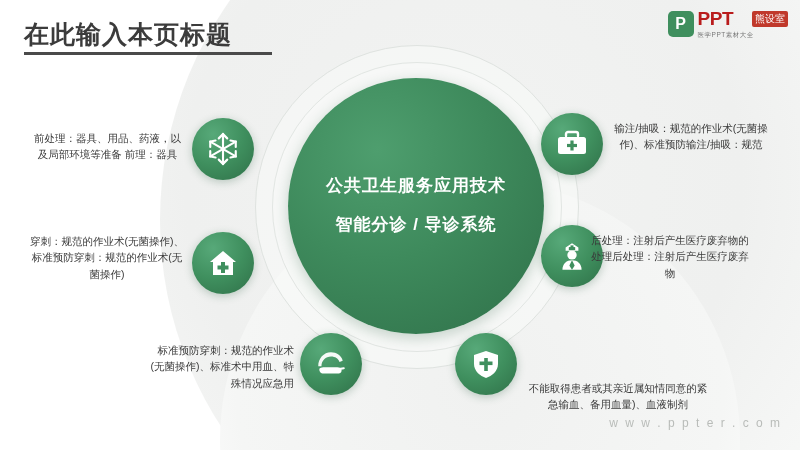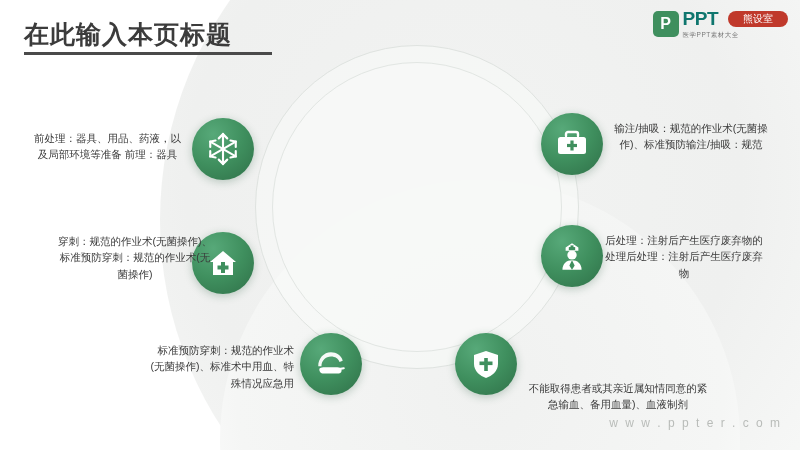--- a/index.html
+++ b/index.html
@@ -92,30 +92,30 @@
     flex-direction: column;
     justify-content: center;
   }
   .logo-main {
     display: flex;
     align-items: center;
   }
   .logo-ppt {
     font-size: 19px;
     font-weight: bold;
-    color: #0f766e;
+    color: #b91c1c;
     letter-spacing: -0.5px;
   }
   .logo-tag {
-    margin-left: 10px;
+    margin-left: 19px;
     background: #c0392b;
     color: #fff;
     font-size: 10px;
-    padding: 1px 15px;
-    border-radius: 8px;
+    padding: 1px 3px;
+    border-radius: 2px;
   }
   .logo-sub {
     font-size: 6.5px;
     color: #777;
     letter-spacing: 0.5px;
     margin-top: 1px;
   }
 
   
   .ring {
@@ -191,24 +191,24 @@
   .label {
     position: absolute;
     font-size: 10.5px;
     line-height: 1.55;
     color: #3a3a3a;
     z-index: 5;
   }
   .label.right { text-align: center; }
 
   .lbl-1 { left: 30px;  top: 130px; width: 155px; text-align: center; }
-  .lbl-2 { left: 28px;  top: 233px; width: 158px; text-align: center; margin-left: 28px; }
+  .lbl-2 { left: 28px;  top: 233px; width: 158px; text-align: center; }
   .lbl-3 { left: 148px; top: 342px; width: 146px; text-align: right; }
   .lbl-4 { left: 528px; top: 340px; width: 180px; margin-top: 40px; }
-  .lbl-5 { left: 603px; top: 232px; width: 162px; }
+  .lbl-5 { left: 589px; top: 232px; width: 162px; }
   .lbl-6 { left: 611px; top: 120px; width: 160px; }
 
   .watermark {
     position: absolute;
     right: 18px;
     bottom: 20px;
     font-size: 12px;
     color: #b9bcb9;
     letter-spacing: 2px;
     z-index: 6;
@@ -232,20 +232,24 @@
         <span class="logo-ppt">PPT</span>
         <span class="logo-tag">熊设室</span>
       </div>
       <div class="logo-sub">医学PPT素材大全</div>
     </div>
   </div>
 
   <div class="ring ring-outer"></div>
   <div class="ring ring-mid"></div>
 
+  <div class="center-circle">
+    <div class="center-line">公共卫生服务应用技术</div>
+    <div class="center-line center-line2">智能分诊 / 导诊系统</div>
+  </div>
 
   <div class="node node-n1">
     <span>
       <svg width="34" height="34" viewBox="0 0 32 32" fill="none" stroke="#ffffff" stroke-width="2" stroke-linecap="round">
         <line x1="16" y1="2" x2="16" y2="30"></line>
         <line x1="4" y1="9" x2="28" y2="23"></line>
         <line x1="4" y1="23" x2="28" y2="9"></line>
         <polyline points="12,6 16,2 20,6"></polyline>
         <polyline points="12,26 16,30 20,26"></polyline>
         <polyline points="4,14 4,9 9,8"></polyline>

